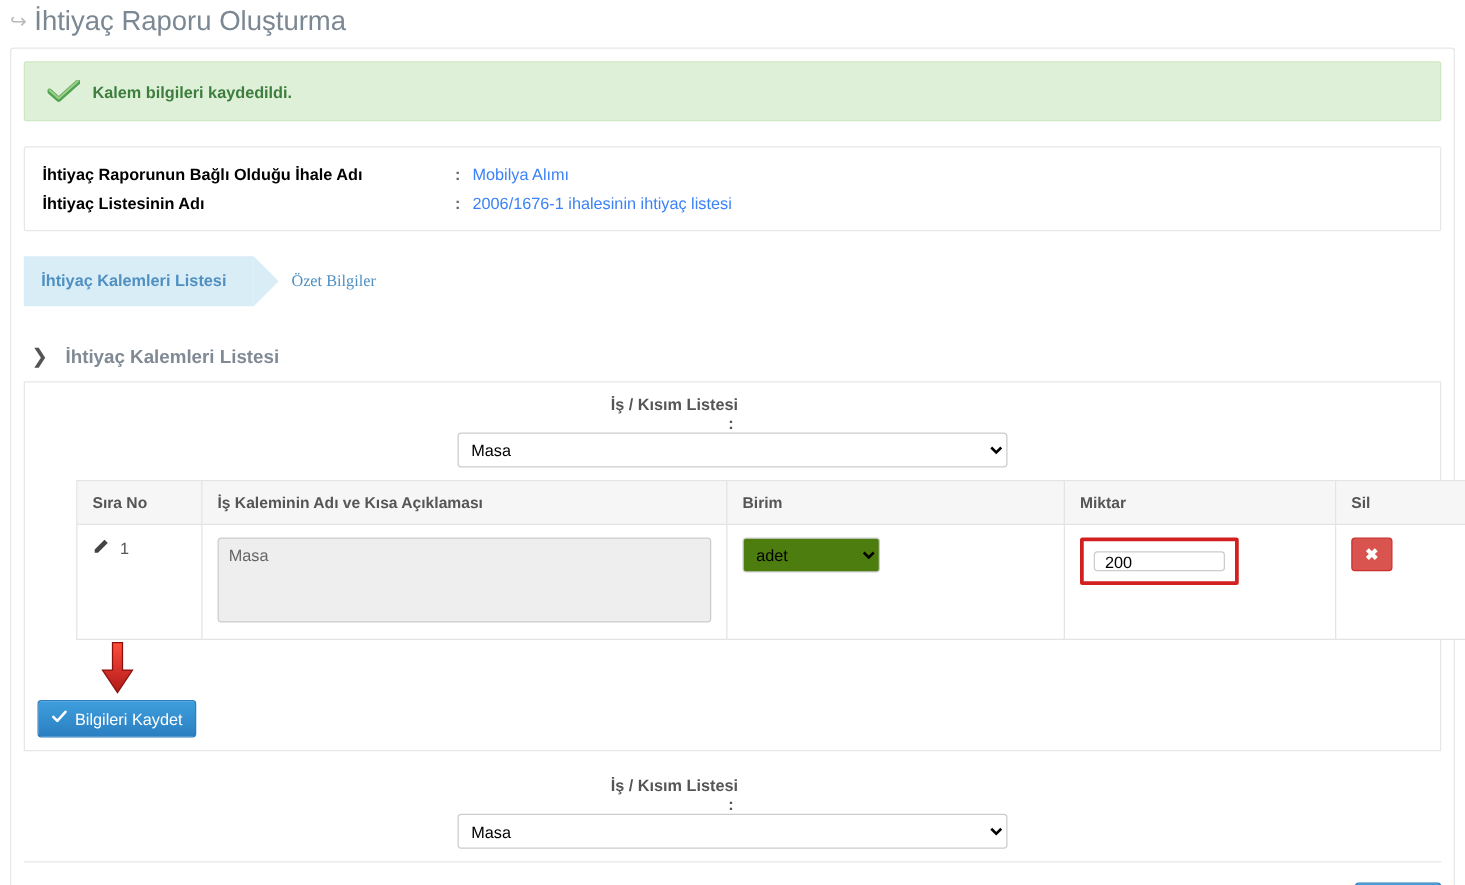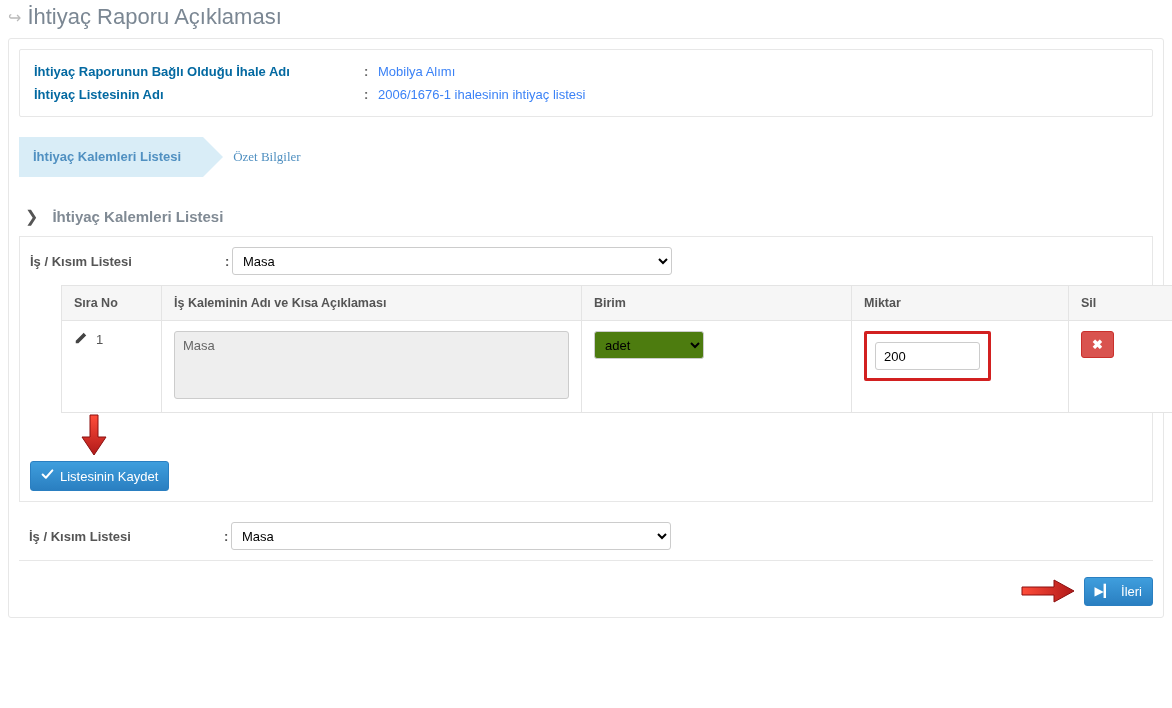--- a/index.html
+++ b/index.html
@@ -69,21 +69,21 @@
     font-size: 13px;
   }
   .info-row {
     display: flex;
     margin-bottom: 8px;
   }
   .info-row:last-child { margin-bottom: 0; }
   .info-label {
     width: 330px;
     font-weight: 700;
-    color: #0369a1;
+    color: #000000;
   }
   .info-colon { width: 14px; font-weight: 700; }
   .info-value { color: #3b82f6; }
 
   
   .wizard-steps {
     display: flex;
     align-items: center;
     margin-bottom: 24px;
     height: 40px;
@@ -140,20 +140,21 @@
   .panel-body {
     border: 1px solid #e7e7e7;
     padding: 10px;
     margin-bottom: 20px;
   }
 
   .form-row {
     display: flex;
     align-items: center;
     margin-bottom: 10px;
+    flex-direction: column;
   }
   .form-label {
     width: 195px;
     font-weight: 700;
     color: #555;
     font-size: 13px;
   }
   .form-colon {
     width: 7px;
     font-weight: 700;
@@ -223,21 +224,21 @@
     background: #eee;
     resize: none;
     padding: 6px 8px;
     font-family: inherit;
     font-size: 13px;
     color: #666;
   }
 
   .input-qty {
     width: 105px;
-    height: 28px;
+    height: 16px;
     border: 1px solid #ccc;
     border-radius: 3px;
     padding: 0 8px;
     font-family: inherit;
     font-size: 13px;
   }
   .qty-wrap {
     border: 3px solid #d22020;
     padding: 8px;
     display: inline-block;
@@ -304,25 +305,34 @@
   .next-icon { font-size: 12px; margin-right: 2px; }
 
 </style>
 </head>
 <body>
 
 <div class="page">
 
   <div class="page-title-row">
     <span class="page-title-arrow">↪</span>
-    <h1 class="page-title">İhtiyaç Raporu Açıklaması</h1>
+    <h1 class="page-title">İhtiyaç Raporu Oluşturma</h1>
   </div>
 
   <div class="content-frame">
 
+    <div class="alert-success">
+      <span class="alert-icon">
+        <svg viewBox="0 0 32 22">
+          <path d="M2 11 L11 19 L30 2" stroke="#51a351" stroke-width="5" fill="none" stroke-linecap="round" stroke-linejoin="round"></path>
+          <path d="M2 11 L11 19 L30 2" stroke="#9ecf8a" stroke-width="2" fill="none" stroke-linecap="round" stroke-linejoin="round" transform="translate(0,-1)"></path>
+        </svg>
+      </span>
+      <span class="alert-text">Kalem bilgileri kaydedildi.</span>
+    </div>
 
     <div class="info-panel">
       <div class="info-row">
         <div class="info-label">İhtiyaç Raporunun Bağlı Olduğu İhale Adı</div>
         <div class="info-colon">:</div>
         <div class="info-value">Mobilya Alımı</div>
       </div>
       <div class="info-row">
         <div class="info-label">İhtiyaç Listesinin Adı</div>
         <div class="info-colon">:</div>
@@ -405,21 +415,21 @@
             </defs>
             <path d="M10 2 L18 2 L18 24 L26 24 L14 42 L2 24 L10 24 Z" fill="url(#gradA)" stroke="#8a0f0f" stroke-width="1"></path>
           </svg>
         </div>
         <button class="btn btn-primary">
           <span class="btn-check">
             <svg viewBox="0 0 16 16">
                 <path d="M2 8 L6 12 L14 3" stroke="#fff" stroke-width="2.5" fill="none" stroke-linecap="round" stroke-linejoin="round"></path>
               </svg>
           </span>
-          <span>Listesinin Kaydet</span>
+          <span>Bilgileri Kaydet</span>
         </button>
       </div>
 
     </div>
 
     <div class="form-row" style="padding:0 10px;">
       <div class="form-label">İş / Kısım Listesi</div>
       <div class="form-colon">:</div>
       <select class="select-wide">
         <option>Masa</option>

